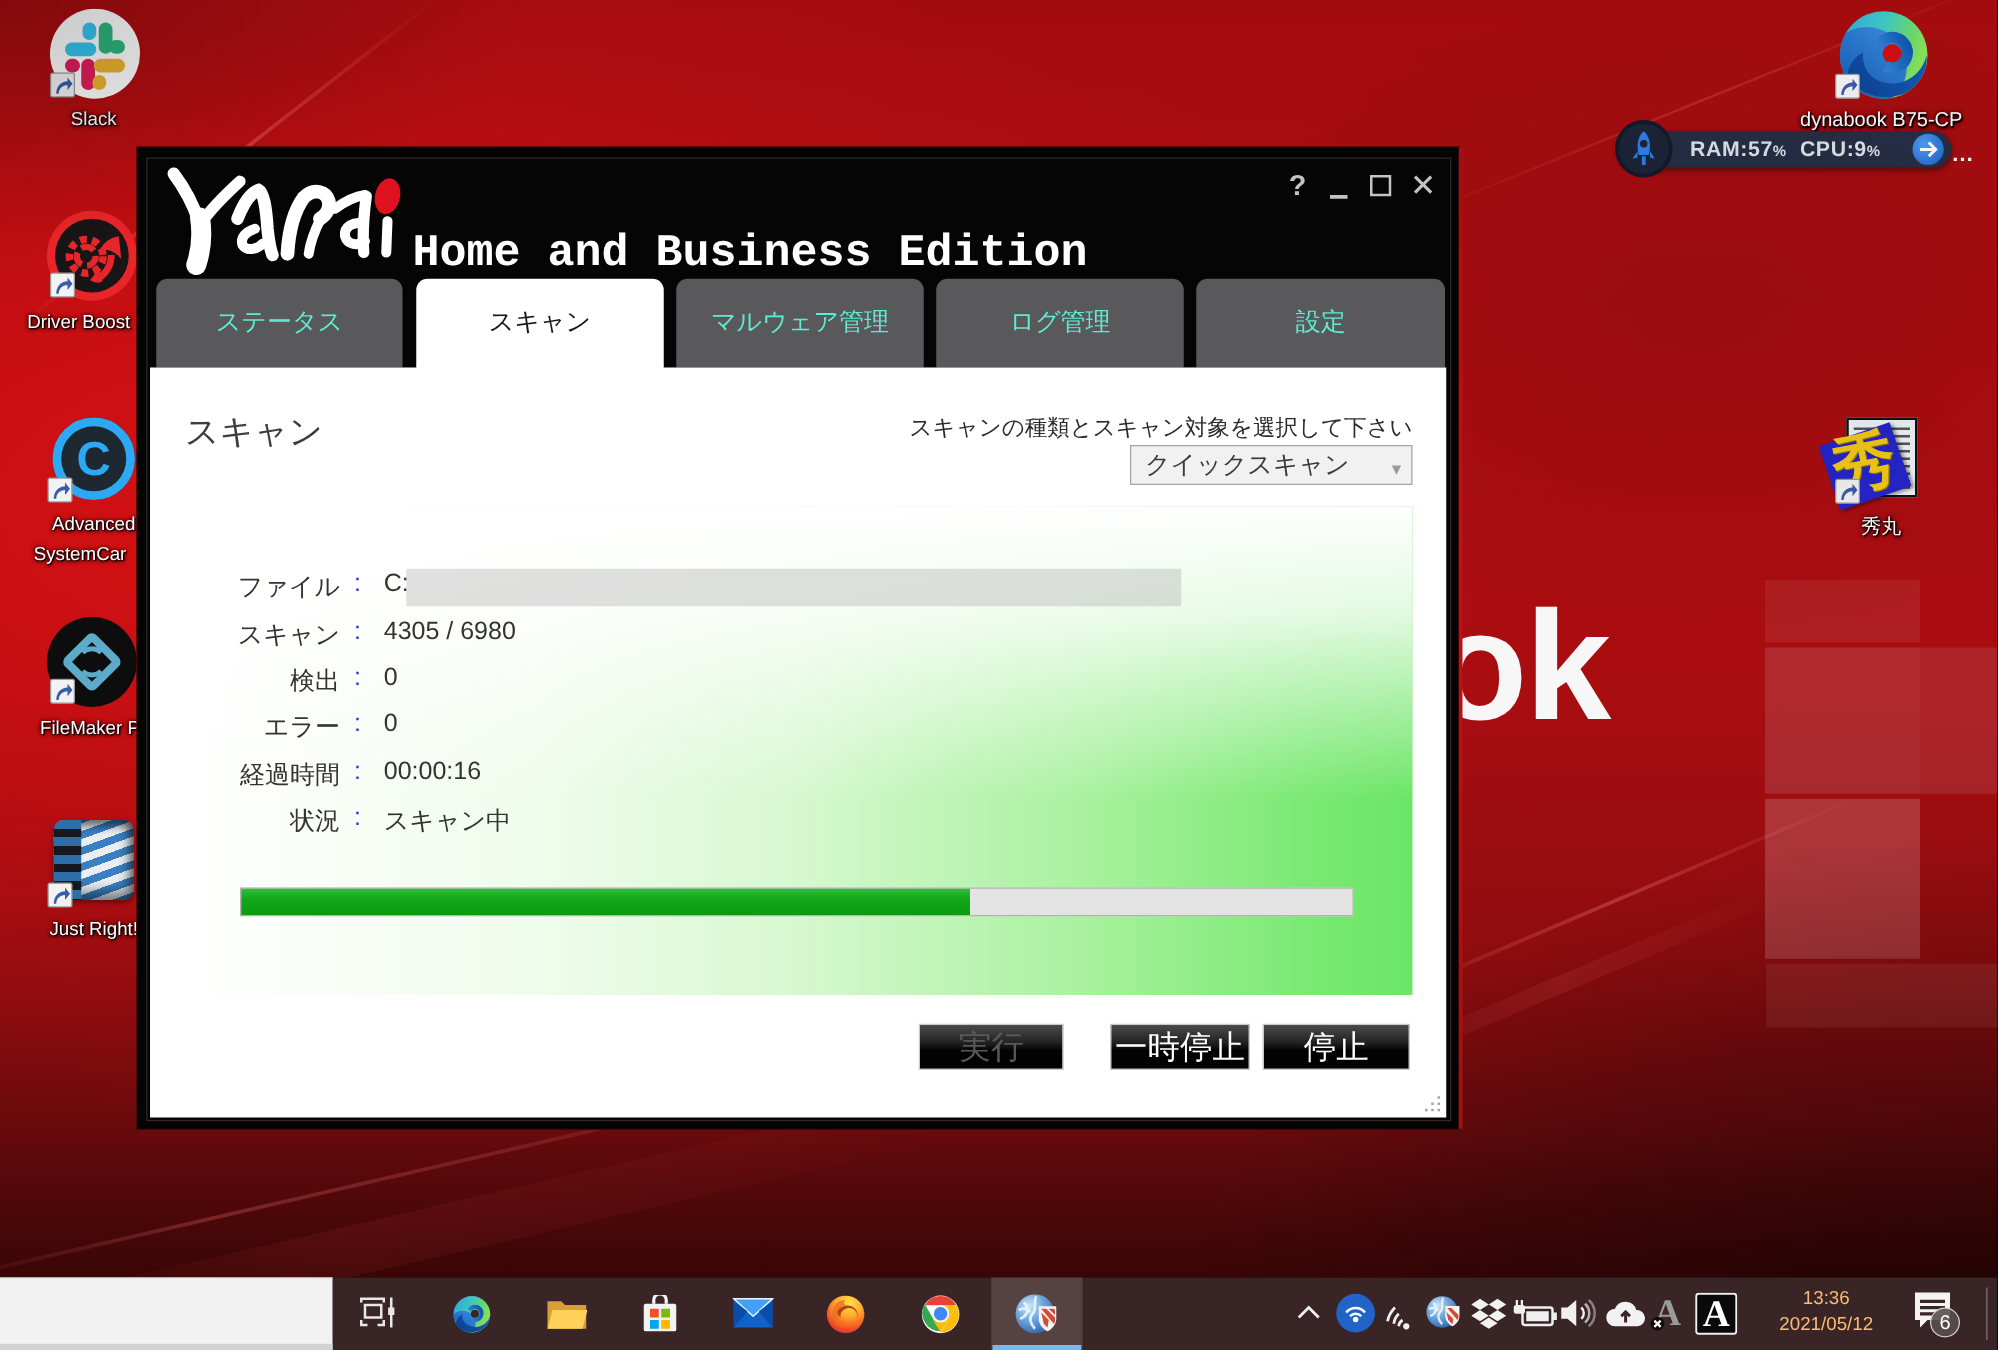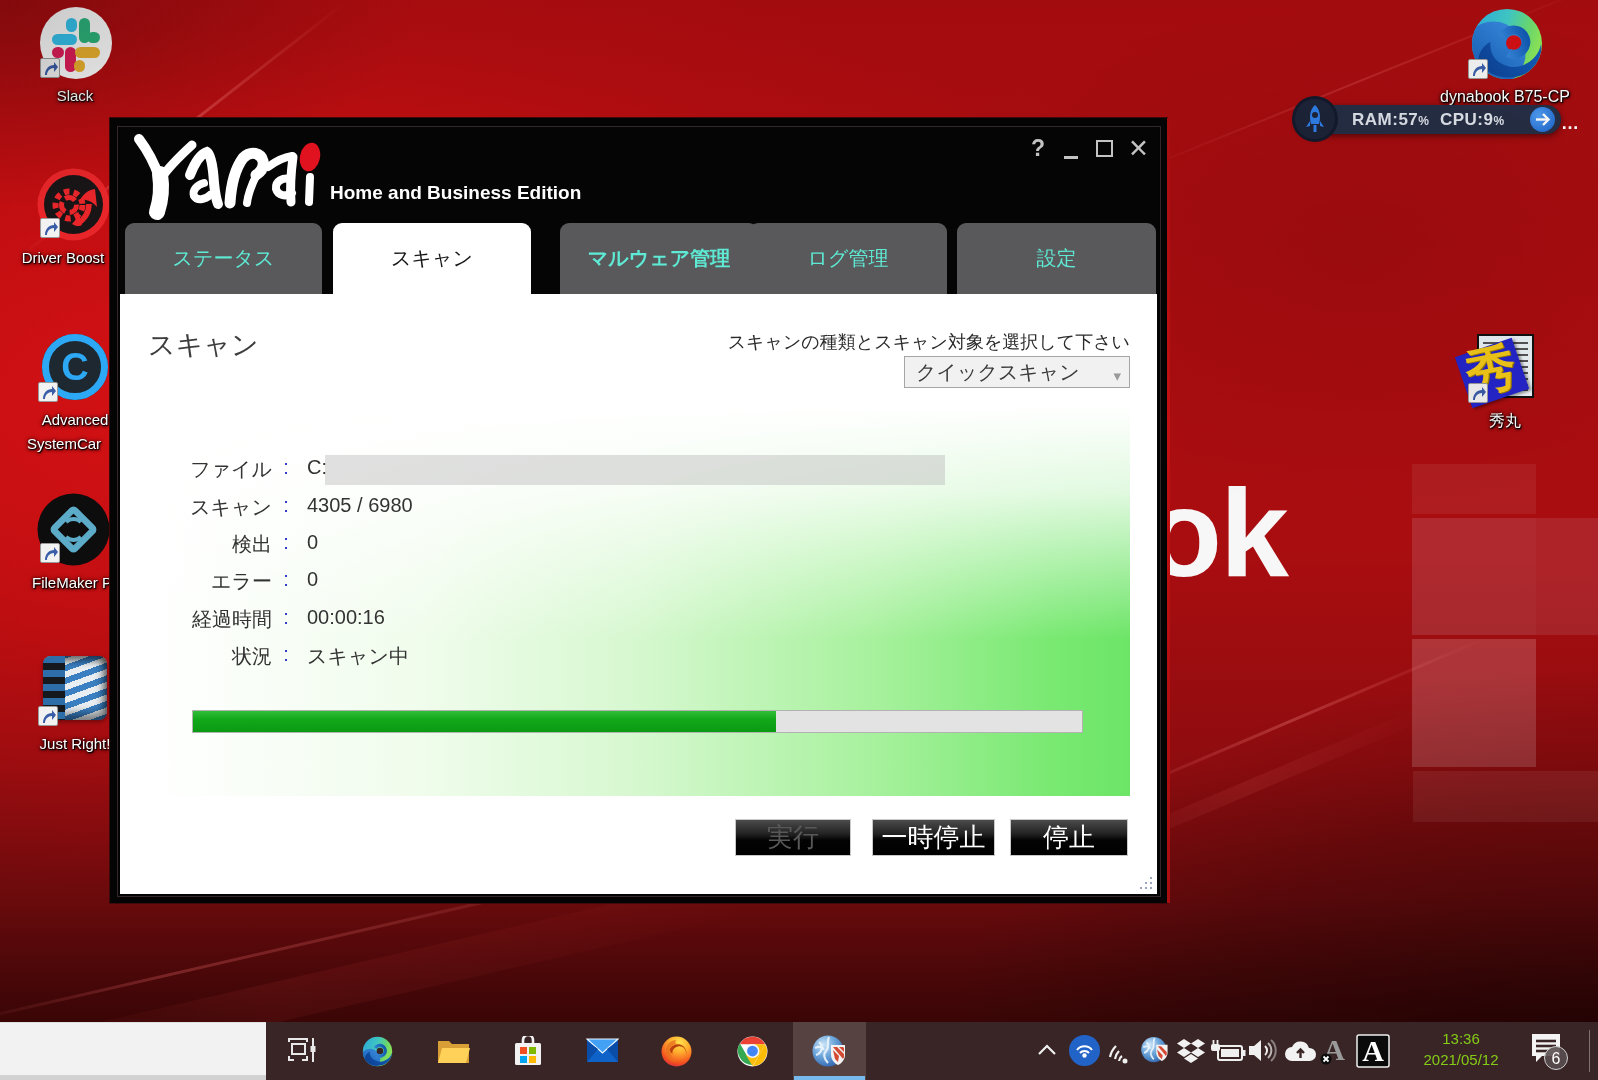--- a/index.html
+++ b/index.html
@@ -17,21 +17,21 @@
               linear-gradient(180deg, rgba(0,0,0,0) 88%, rgba(20,0,0,0.25) 98%, rgba(30,0,0,0.35) 100%);
 }
 .streak { position:absolute; }
 #dynatext { position:absolute; right:311px; top:462px; color:#f7f7f7; font-size:124px; font-weight:700; letter-spacing:-2px; }
 .dlabel { position:absolute; color:#fff; font-size:15px; text-align:center; text-shadow:0 1px 3px #000, 0 0 4px rgba(0,0,0,0.9), 1px 1px 1px #000; white-space:nowrap; }
 .redact { position:absolute; width:124px; }
 
 #win { position:absolute; left:110px; top:118px; width:1057px; height:785px; background:#040404; box-shadow:0 0 0 1px #3f0909; }
 #winline { position:absolute; left:7px; top:8px; right:6px; bottom:6px; border:1px solid rgba(205,150,150,0.24); pointer-events:none; z-index:60; }
 #header { position:absolute; left:10px; top:9px; width:1037px; height:96px; background:#050505; }
-#titletxt { position:absolute; left:210px; top:55px; color:#fff; font-size:19px; font-weight:700; }
+#titletxt { position:absolute; left:210px; top:55px; color:#fff; font-size:36px; font-weight:700;font-family:Liberation Mono, monospace; }
 .winbtn { position:absolute; color:#c3c3c3; font-weight:700; }
 #tabs { position:absolute; left:10px; top:105px; width:1037px; height:71px; background:#050505; }
 .tab { position:absolute; top:0; height:71px; background:#59595b; border-radius:9px 9px 0 0; color:#5eead4; font-size:20px; text-align:center; line-height:71px; }
 .tab.active { background:#fff; color:#161616; height:76px; }
 #content { position:absolute; left:10px; top:176px; width:1037px; height:600px; background:#fff; }
 #ctitle { position:absolute; left:28px; top:33px; font-size:27px; color:#3d3d3d; }
 #chint { position:absolute; right:27px; top:36px; font-size:18px; color:#2a2a2a; }
 #dropdown { position:absolute; left:784px; top:62px; width:226px; height:32px; background:#f1f1f1; border:1px solid #a5a5a5; font-size:20px; color:#3a3a3a; line-height:30px; padding-left:11px; }
 #dropdown .chev { position:absolute; right:8px; top:4px; color:#9a9a9a; font-size:15px; }
 #gpanel { position:absolute; left:27px; top:111px; width:983px; height:391px;
@@ -45,21 +45,21 @@
 #pbar { position:absolute; left:72px; top:416px; width:891px; height:23px; background:#e3e3e3; border:1px solid #b2b2b2; }
 #pfill { position:absolute; left:0; top:0; width:583px; height:21px; background:linear-gradient(180deg,#31bd38 0%, #12a81b 40%, #0a9a12 100%); }
 .btn { position:absolute; top:525px; height:37px; background:linear-gradient(180deg,#4b4b4b 0%, #222 40%, #030303 58%, #000 100%); border:1px solid #c9c9c9; color:#fff; font-size:26px; text-align:center; line-height:35px; }
 #grip { position:absolute; right:3px; bottom:3px; width:16px; height:16px; }
 
 #taskbar { position:absolute; left:0; top:1022px; width:1598px; height:58px; background:#3a2526; }
 #searchbox { position:absolute; left:0; top:0; width:266px; height:58px; background:#f2f2f2; border-top:1px solid #e0e0e0; }
 #searchbox:after { content:""; position:absolute; left:0; bottom:0; width:100%; height:5px; background:#d2d2d2; }
 #activetile { position:absolute; left:793px; top:0; width:73px; height:58px; background:#554241; }
 #activetile .bar { position:absolute; left:1px; bottom:0; width:71px; height:4px; background:#76b9ed; }
-#clock { position:absolute; left:1406px; top:0; width:110px; height:58px; color:#84cc16; font-size:15px; text-align:center; }
+#clock { position:absolute; left:1406px; top:0; width:110px; height:58px; color:#fdba74; font-size:15px; text-align:center; }
 #clock .t1 { margin-top:8px; }
 #clock .t2 { margin-top:4px; }
 #notif { position:absolute; left:1524px; top:0; width:60px; height:58px; }
 
 
 .sc { position:absolute; width:20px; height:20px; background:#f2f2f2; border:1px solid #9a9a9a; border-radius:2px; }
 .sc svg { position:absolute; left:2px; top:2px; }
 
 #ramwidget { position:absolute; left:1296px; top:105px; width:265px; height:29px; background:#262e45; border-radius:15px; box-shadow:0 2px 6px rgba(0,0,0,0.5); }
 #ramrocket { position:absolute; left:-4px; top:-9px; width:46px; height:46px; border-radius:50%; background:#1d2438; border:3px solid #141a2c; }
@@ -268,21 +268,21 @@
     </svg>
     <div id="titletxt">Home and Business Edition</div>
     <div class="winbtn" style="left:911px; top:8px; font-size:23px;">?</div>
     <div class="winbtn" style="left:944px; top:29px; width:14px; height:3px; background:#c3c3c3;"></div>
     <div class="winbtn" style="left:976px; top:13px; width:17px; height:17px; border:2px solid #c3c3c3;"></div>
     <div class="winbtn" style="left:1008px; top:7px; font-size:25px; font-weight:400;">✕</div>
   </div>
   <div id="tabs">
     <div class="tab" style="left:5px; width:197px;">ステータス</div>
     <div class="tab active" style="left:213px; width:198px;">スキャン</div>
-    <div class="tab" style="left:440px; width:198px;font-weight:bold;">マルウェア管理</div>
+    <div class="tab" style="left:421px; width:198px;">マルウェア管理</div>
     <div class="tab" style="left:837px; width:199px;">設定</div>
     <div class="tab" style="left:629px; width:198px;">ログ管理</div>
   </div>
   <div id="content">
     <div id="ctitle">スキャン</div>
     <div id="dropdown">クイックスキャン<span class="chev">▾</span></div>
     <div id="chint">スキャンの種類とスキャン対象を選択して下さい</div>
     <div id="gpanel"></div>
     <div class="irow" style="top:162px;padding-left:28px;">
         <span class="ilab">ファイル</span>
@@ -312,21 +312,21 @@
       </div>
     <div class="irow" style="top:349px;">
         <span class="ilab">状況</span>
         <span class="icol">:</span>
         <span class="ival">スキャン中</span>
       </div>
     <div id="pbar">
         <div id="pfill"></div>
       </div>
     <div class="btn" style="left:615px; width:116px; color:#585858;">実行</div>
-    <div class="btn" style="left:752px; width:123px;">一時停止</div>
+    <div class="btn" style="left:768px; width:112px;">一時停止</div>
     <div class="btn" style="left:890px; width:118px;">停止</div>
     <svg id="grip" width="16" height="16">
       <g fill="#9aa4bd">
         <rect x="12" y="12" width="2" height="2"></rect>
           <rect x="12" y="7" width="2" height="2"></rect>
           <rect x="12" y="2" width="2" height="2"></rect>
         <rect x="7" y="12" width="2" height="2"></rect>
           <rect x="7" y="7" width="2" height="2"></rect>
         <rect x="2" y="12" width="2" height="2"></rect>
       </g>

